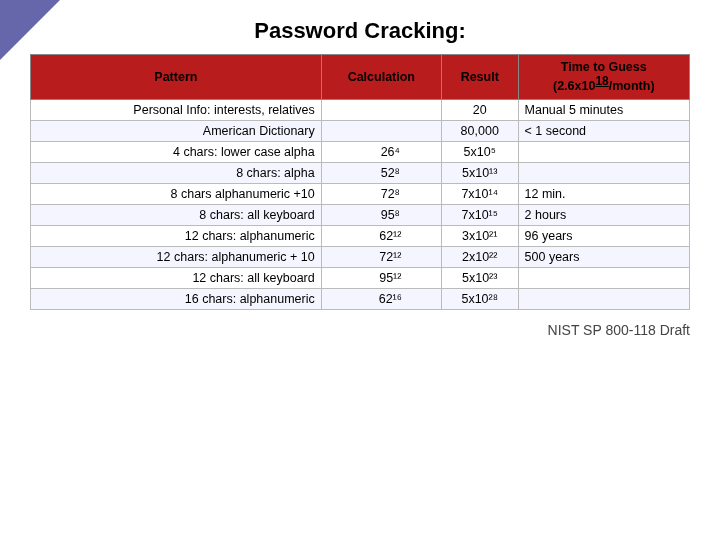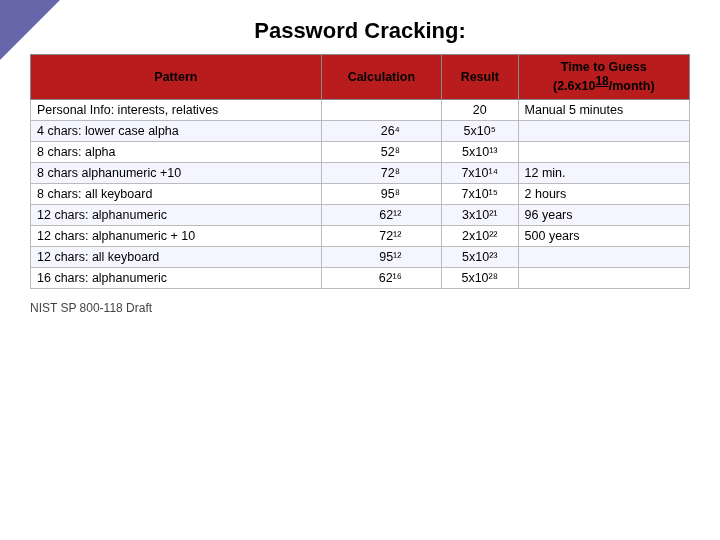--- a/index.html
+++ b/index.html
@@ -53,35 +53,35 @@
     }
     tbody tr:nth-child(even) {
       background: #f5f5ff;
     }
     tbody td {
       border: 1px solid #bbb;
       padding: 3px 6px;
       color: #000;
     }
     tbody td:first-child {
-      text-align: left;
+      text-align: right;
     }
     tbody td:nth-child(2) {
       text-align: center;
       padding-left: 24px;
     }
     tbody td:nth-child(3) {
       text-align: center;
     }
     tbody td:nth-child(4) {
       text-align: left;
     }
     .footer-note {
-      text-align: left;
-      font-size: 12px;
+      text-align: right;
+      font-size: 14px;
       color: #444;
       padding: 2px 30px 0 30px;
     }
     sup {
       font-size: 12px;
       text-decoration: underline;
     }
   </style>
 </head>
 <body>
@@ -103,20 +103,26 @@
         <th>Result</th>
         <th>Time to Guess<br>(2.6x10<sup>18</sup>/month)</th>
       </tr>
     </thead>
     <tbody id="table-body">
     <tr>
           <td>Personal Info: interests, relatives</td>
           <td></td>
           <td>20</td>
           <td>Manual 5 minutes</td>
+        </tr>
+        <tr>
+          <td>American Dictionary</td>
+          <td></td>
+          <td>80,000</td>
+          <td>&lt; 1 second</td>
         </tr>
         <tr>
           <td>4 chars: lower case alpha</td>
           <td>26⁴</td>
           <td>5x10⁵</td>
           <td></td>
         </tr>
         <tr>
           <td>8 chars: alpha</td>
           <td>52⁸</td>

